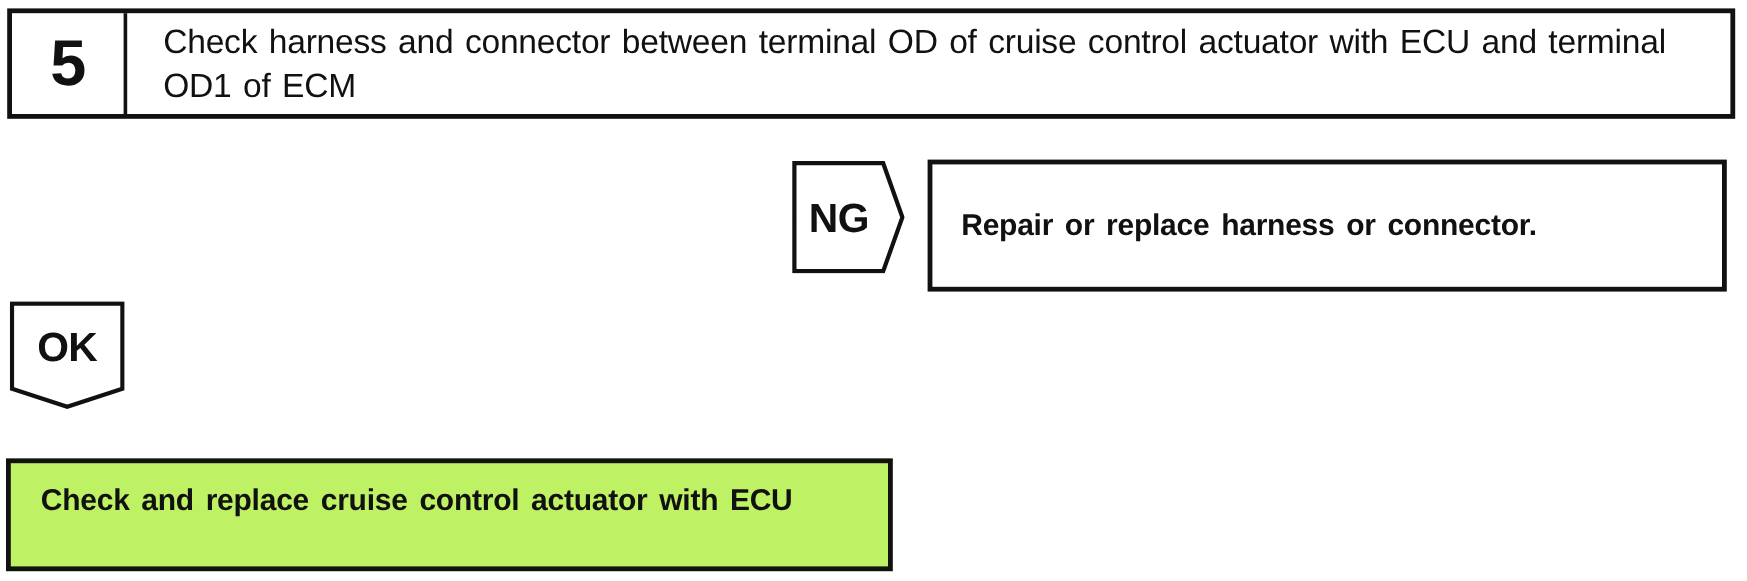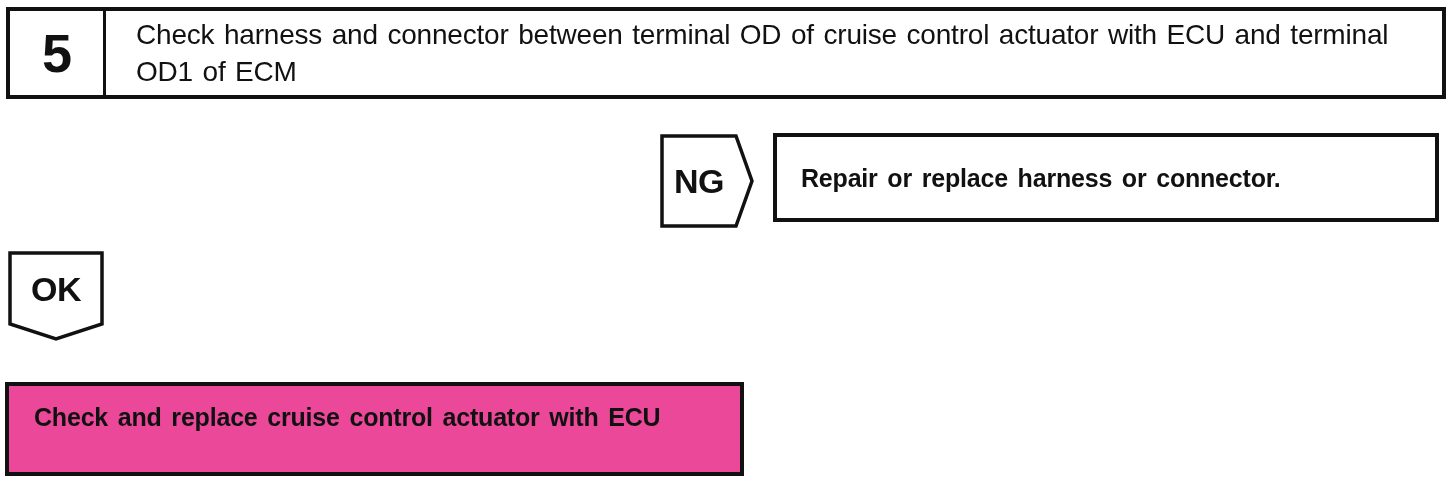--- a/index.html
+++ b/index.html
@@ -87,39 +87,39 @@
     stroke-width: 3.5;
     stroke-linejoin: miter;
   }
 
   
   .ng-action-box {
     position: absolute;
     left: 773px;
     top: 133px;
     width: 666px;
-    height: 89px;
+    height: 110px;
     border: 4px solid #111111;
     box-sizing: border-box;
     display: flex;
     align-items: center;
     padding-left: 24px;
     padding-right: 10px;
     background: #ffffff;
   }
   .ok-action-box {
     position: absolute;
     left: 5px;
     top: 382px;
     width: 739px;
     height: 94px;
     border: 4px solid #111111;
     box-sizing: border-box;
     padding: 13px 8px 15px 25px;
-    background: #ec4899;
+    background: #bef264;
   }
   .action-text {
     font-size: 25px;
     font-weight: bold;
     line-height: 36px;
     word-spacing: 3px;
     letter-spacing: -0.2px;
   }
 </style>
 </head>

